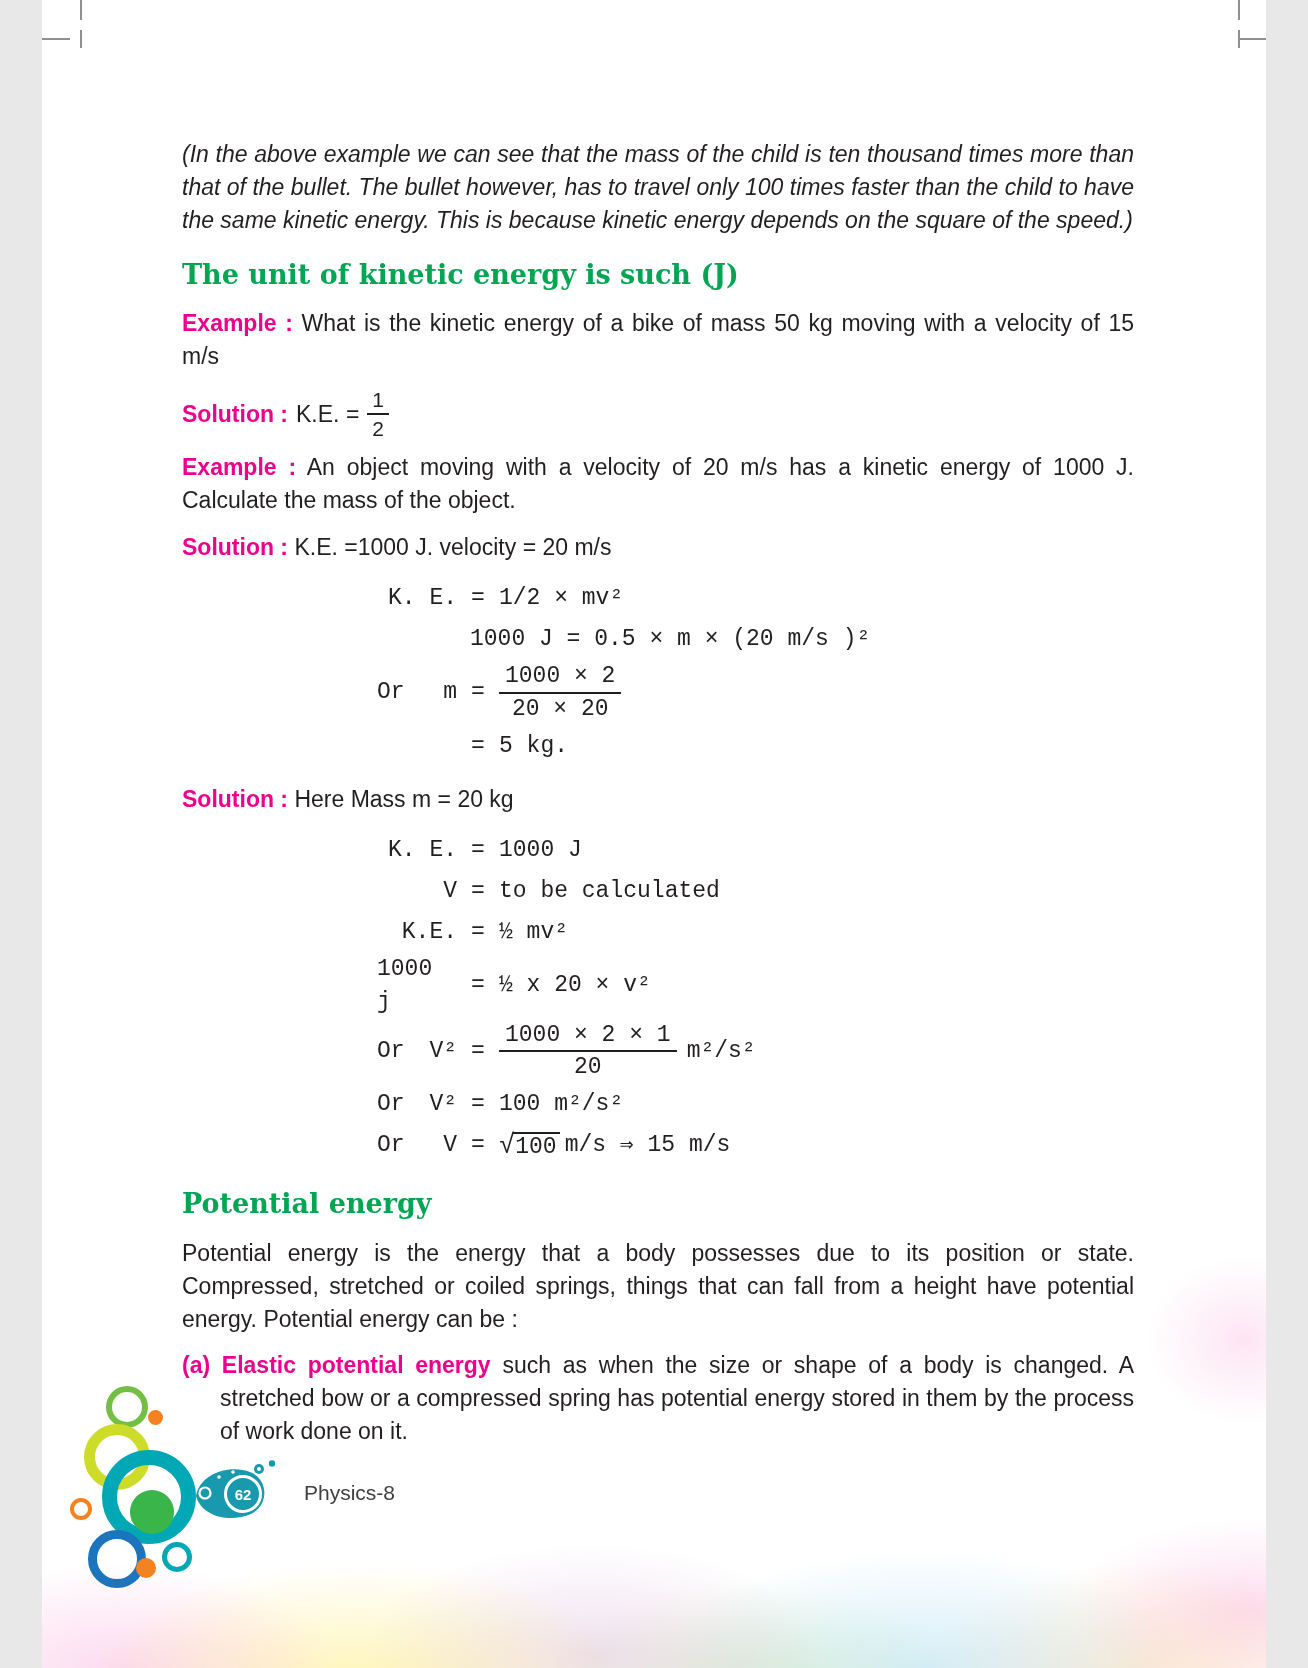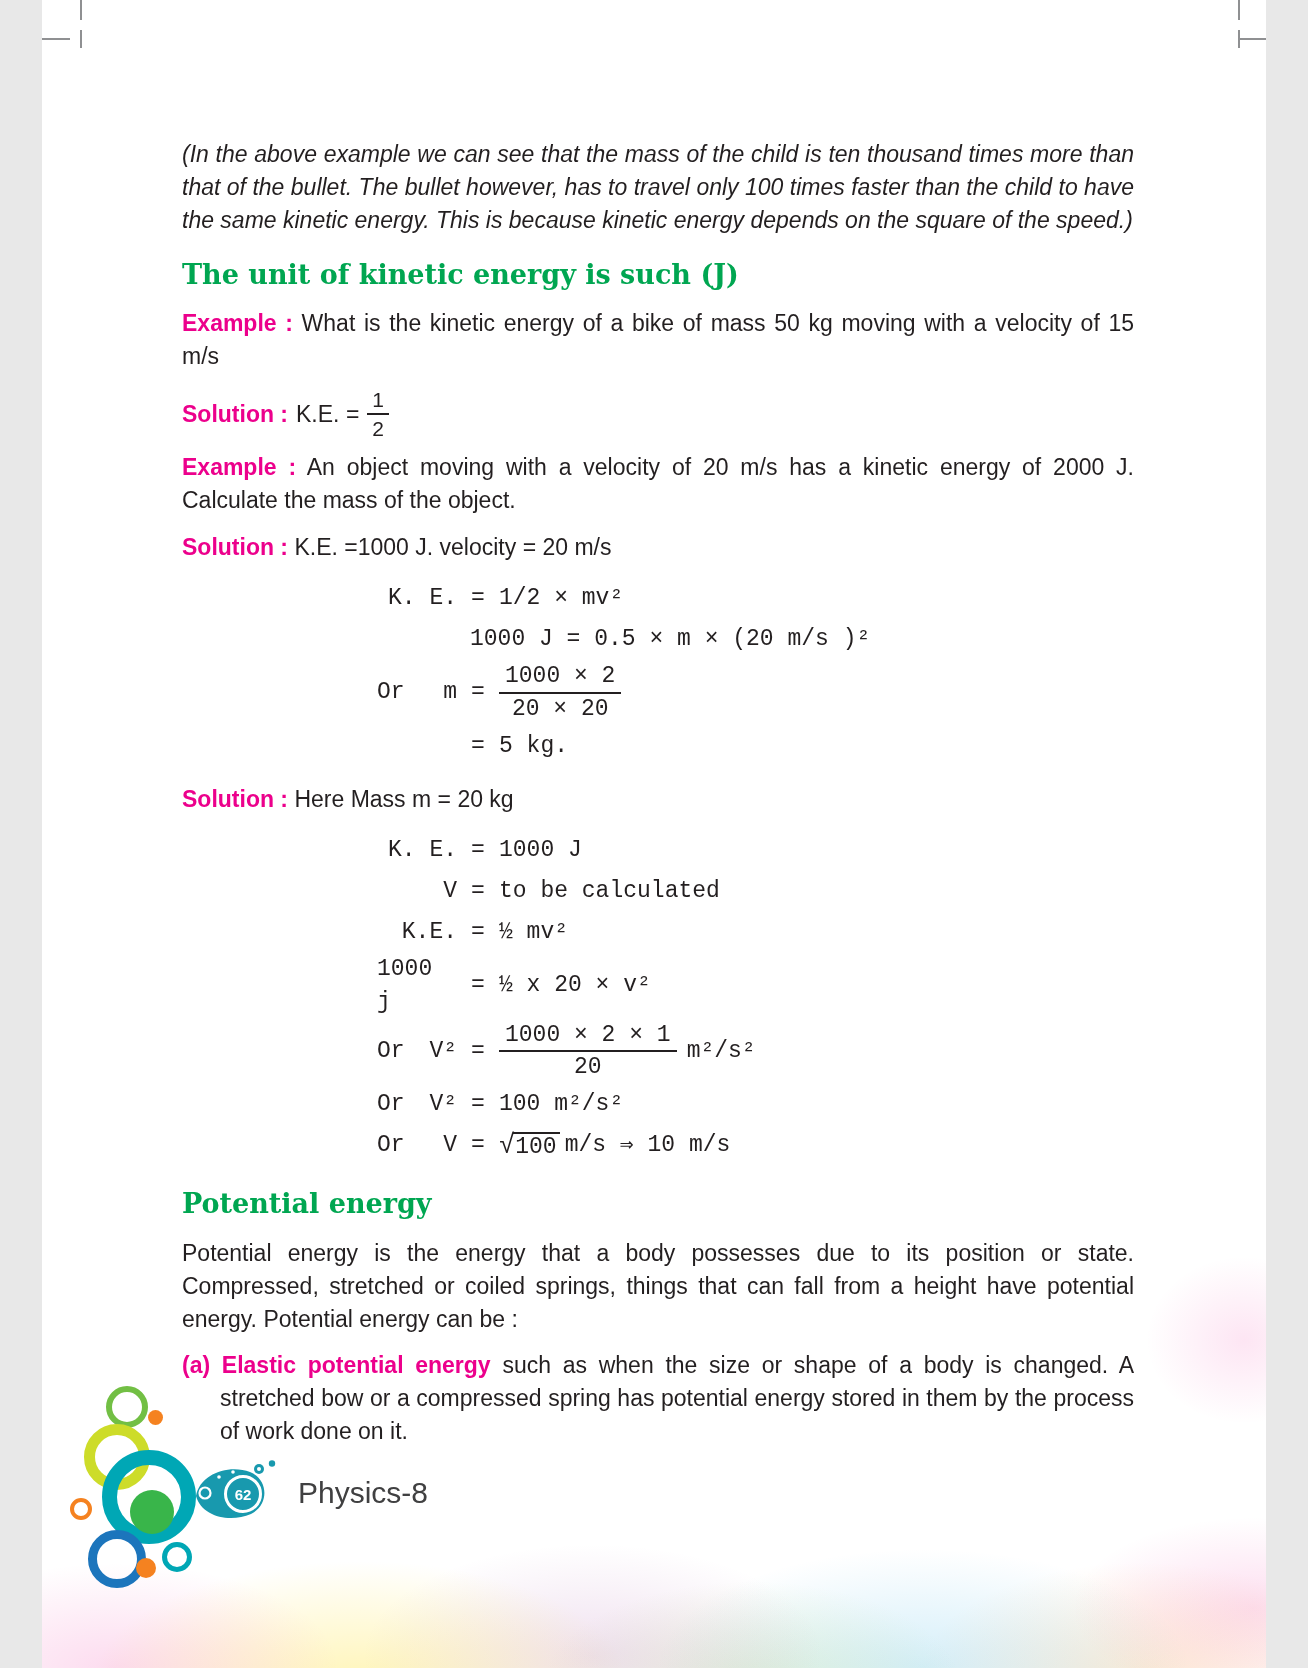--- a/index.html
+++ b/index.html
@@ -106,21 +106,21 @@
     position:absolute; left:146px; top:1460px; height:66px; z-index:2;
     display:flex; align-items:center;
   }
   .logo { position:relative; width:96px; height:66px; }
   .page-badge {
     position:absolute; left:36px; top:15px; width:38px; height:38px;
     border-radius:50%; background:#1899ae; border:3px solid #ffffff;
     display:flex; align-items:center; justify-content:center;
     color:#ffffff; font-size:15px; font-weight:bold;
   }
-  .book-title { margin-left:14px; font-size:30px; color:#404041; }
+  .book-title { margin-left:20px; font-size:21px; color:#404041; }
 </style>
 </head>
 <body>
 
 <div class="page">
 
   <div class="crop tl-v"></div>
   <div class="crop tl-v2"></div>
   <div class="crop tl-h"></div>
   <div class="crop tr-v"></div>
@@ -146,21 +146,21 @@
       <span class="label">Solution :</span>
       <span>K.E. =</span>
       <span class="inline-frac">
         <span class="num">1</span>
         <span class="den">2</span>
       </span>
     </div>
 
     <p class="justify">
       <span class="label">Example :</span>
-      <span>An object moving with a velocity of 20 m/s has a kinetic energy of 2000 J. Calculate the mass of the object.</span>
+      <span>An object moving with a velocity of 20 m/s has a kinetic energy of 1000 J. Calculate the mass of the object.</span>
     </p>
 
     <p>
       <span class="label">Solution :</span>
       <span>K.E. =1000 J. velocity = 20 m/s</span>
     </p>
 
     <div class="eq-block">
       <div class="eq-row">
         <span class="eq-left">
@@ -253,21 +253,21 @@
         <span class="eq-sign">=</span>
         <span class="eq-rhs">100 m²/s²</span>
       </div>
       <div class="eq-row">
         <span class="eq-left">
             <span>Or</span>
             <span>V</span>
           </span>
         <span class="eq-sign">=</span>
         <span class="sqrt"><span class="sqrt-sign">√</span><span class="sqrt-val">100</span></span>
-        <span class="sqrt-rest">m/s ⇒ 10 m/s</span>
+        <span class="sqrt-rest">m/s ⇒ 15 m/s</span>
       </div>
     </div>
 
     <h2 class="green-heading">Potential energy</h2>
 
     <p class="justify">Potential energy is the energy that a body possesses due to its position or state. Compressed, stretched or coiled springs, things that can fall from a height have potential energy. Potential energy can be :</p>
 
     <p class="justify hang">
       <span class="label">(a) Elastic potential energy</span>
       <span>such as when the size or shape of a body is changed. A stretched bow or a compressed spring has potential energy stored in them by the process of work done on it.</span>

